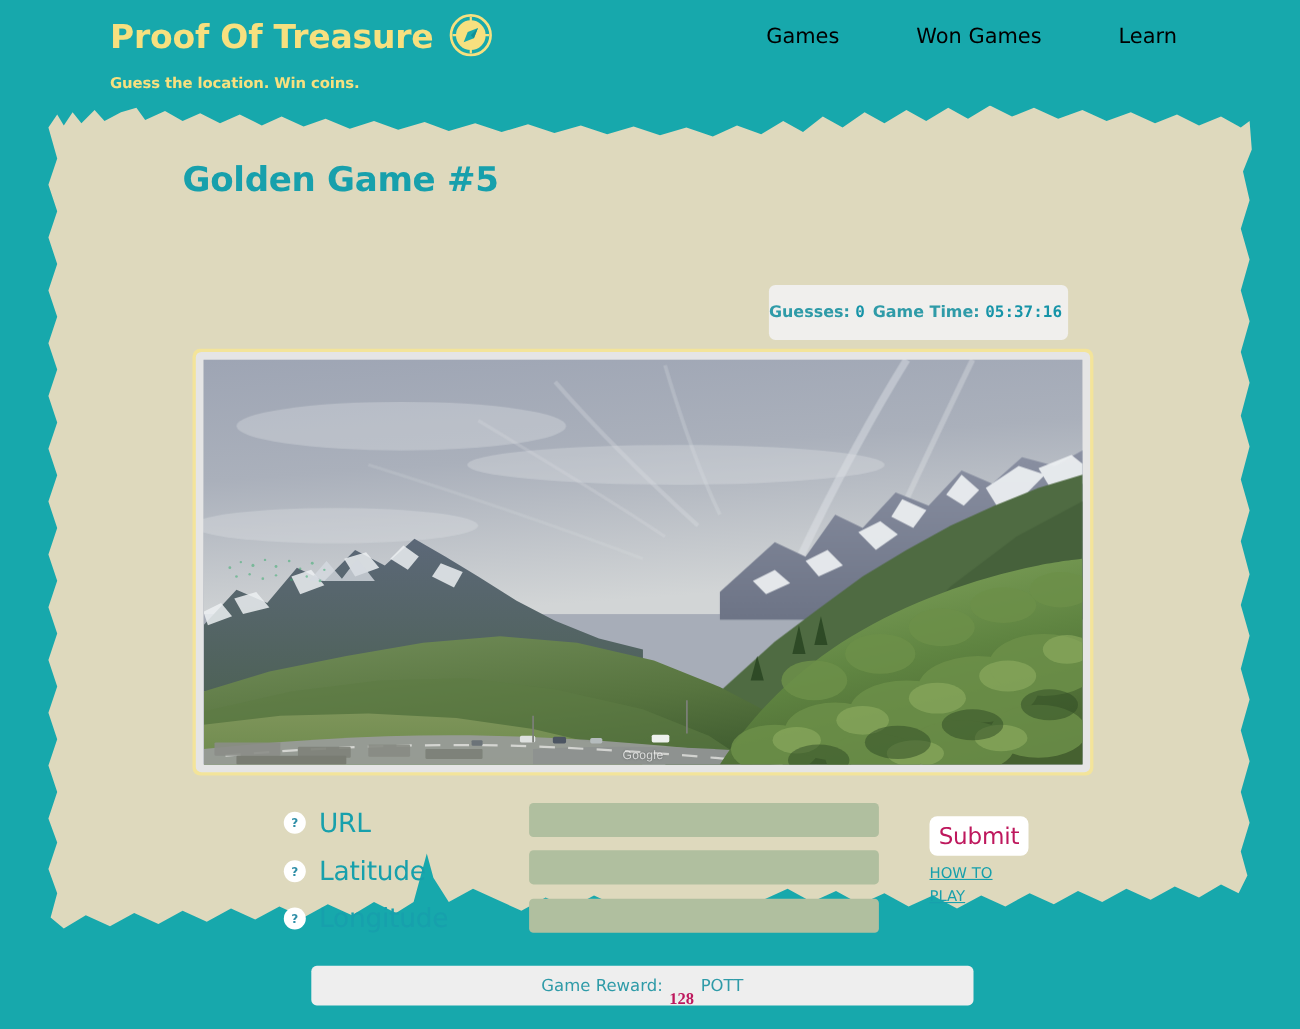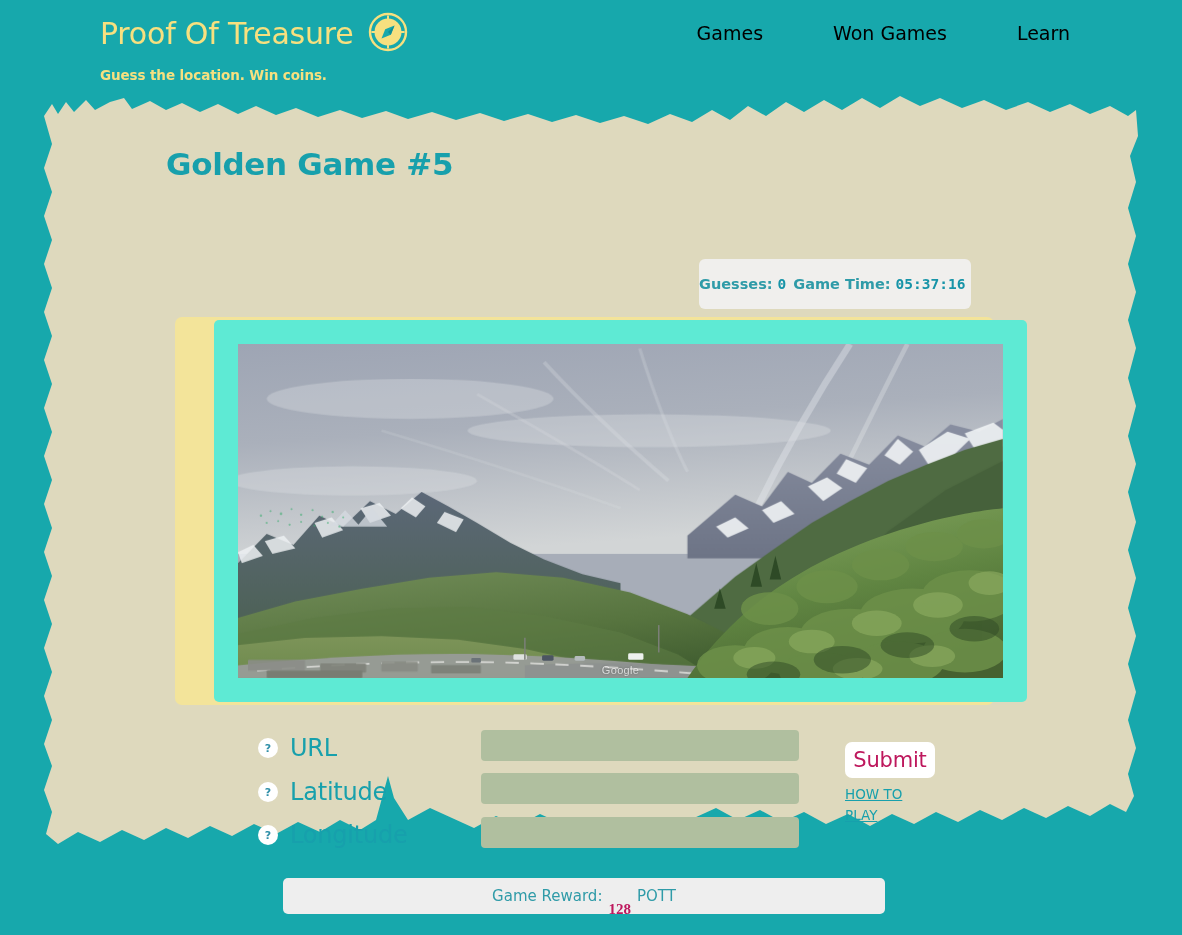--- a/index.html
+++ b/index.html
@@ -19,21 +19,21 @@
     height: 96px;
     display: flex;
     align-items: flex-start;
     padding: 12px 40px 0 100px;
   }
   .brand-block { position: relative; }
   .brand-row { display: flex; align-items: center; gap: 14px; }
   .brand-title {
     font-family: "DejaVu Sans", sans-serif;
     font-size: 30px;
-    font-weight: normal;
+    font-weight: bold;
     color: #f7e07f;
     letter-spacing: -0.2px;
     line-height: 1;
   }
   .compass-icon { display: block; }
   .brand-tagline {
     margin-top: 11px;
     font-family: "DejaVu Sans", sans-serif;
     font-size: 13.5px;
     font-weight: bold;
@@ -122,24 +122,23 @@
     top: 221px;
     width: 819px;
     height: 388px;
     background: #f3e49a;
     border-radius: 7px;
     padding: 3px;
   }
   .sv-inner {
     width: 100%;
     height: 100%;
-    background: #5eead4;
+    background: #e5e5e5;
     border-radius: 5px;
-    padding: 24px;
-    margin-left: 36px;
+    padding: 7px;
   }
   .sv-photo {
     position: relative;
     width: 100%;
     height: 100%;
     overflow: hidden;
     background: #a7adb8;
   }
   .sv-photo svg { display: block; width: 100%; height: 100%; }
   .google-wm {

